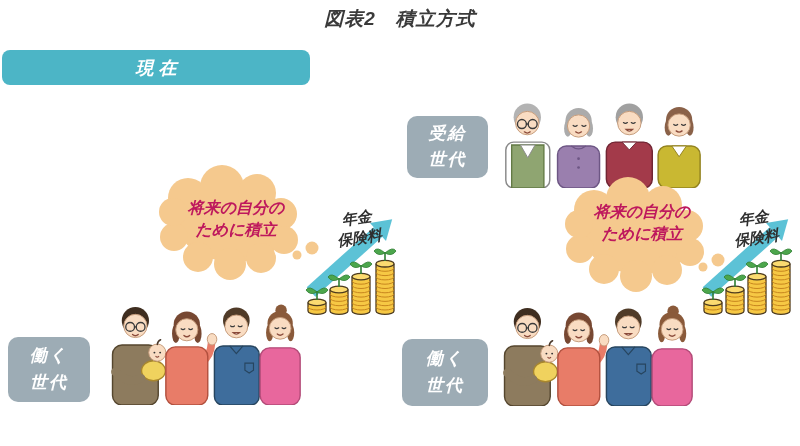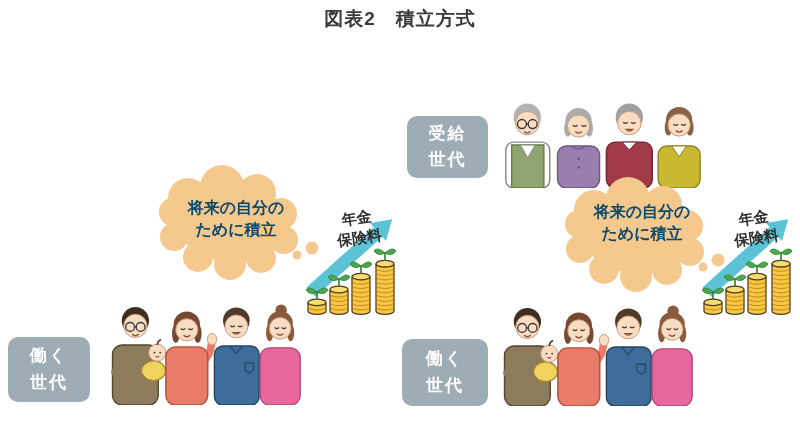--- a/index.html
+++ b/index.html
@@ -1,17 +1,17 @@
 <!DOCTYPE html>
 <html><head>
 <meta charset="utf-8">
 <style>
   html,body { margin:0; padding:0; background:#fff; }
   .stage { position:relative; width:800px; height:446px; background:#ffffff; overflow:hidden;
-           font-family:"Liberation Sans","DejaVu Sans",sans-serif; color:#333; }
+           font-family:"Liberation Sans","DejaVu Sans",sans-serif; color:#333;font-style:italic; }
   .title { position:absolute; top:6px; left:0; width:100%; text-align:center;
            font-size:19px; font-weight:bold; color:#3a3a3a; letter-spacing:1px; }
   .bar { position:absolute; top:50px; height:35px; background:#4cb5c6; border-radius:8px;
          color:#fff; font-size:18px; font-weight:bold; letter-spacing:5px;
          display:flex; align-items:center; justify-content:center; padding-left:5px; box-sizing:border-box; }
   .bar.present { left:2px;  width:308px; }
   .bar.future  { left:400px; width:310px; }
   .glabel { position:absolute; background:#9dacb5; border-radius:10px; color:#fff;
             font-weight:bold; font-size:17px; line-height:1.55; letter-spacing:2px;
             display:flex; flex-direction:column; align-items:center; justify-content:center; z-index:5; }
@@ -19,21 +19,21 @@
   #label-working-left  { left:8px;   top:337px; width:82px; height:65px; }
   #label-working-right { left:402px; top:339px; width:86px; height:67px; }
   .people-svg { position:absolute; z-index:1; }
   #family-left  { left:103px; top:295px; width:200px; height:110px; }
   #family-right { left:495px; top:296px; width:200px; height:110px; }
   #elderly-grp  { left:498px; top:94px;  width:207px; height:94px;  }
   .bubble-svg { position:absolute; z-index:3; }
   #bubble-left-svg  { left:150px; top:162px; width:172px; height:126px; }
   #bubble-right-svg { left:556px; top:174px; width:172px; height:126px; }
   .bubble-text { position:absolute; z-index:4; width:140px; text-align:center;
-                 font-size:16px; font-weight:bold; color:#0c4a6e; line-height:1.4; }
+                 font-size:16px; font-weight:bold; color:#be185d; line-height:1.4; }
   #bubble-left-text  { left:166px; top:197px; }
   #bubble-right-text { left:572px; top:201px; }
   .arrow-svg { position:absolute; z-index:2; }
   #arrow-left  { left:304px; top:202px; width:100px; height:118px; }
   #arrow-right { left:700px; top:202px; width:100px; height:118px; }
   .arrow-text { position:absolute; z-index:3; width:76px; text-align:center;
                 font-size:15px; font-weight:bold; color:#2f2f2f; line-height:1.3;
                 transform:rotate(-8deg); }
   #arrow-left-text  { left:320px; top:208px; }
   #arrow-right-text { left:717px; top:208px; }
@@ -178,20 +178,21 @@
         <ellipse cx="196.5" cy="34" rx="3.8" ry="8.5" fill="#8a6148"></ellipse>
         <circle cx="185.5" cy="31.5" r="11.4" fill="#f9dcc2" stroke="#c49a79" stroke-width="1"></circle>
         <path d="M180,31 q2,1.6 4,0 M188,31 q2,1.6 4,0" stroke="#3a3a3a" stroke-width="1.3" fill="none" stroke-linecap="round"></path>
         <path d="M182.5,37.5 q3,2.6 6,0" stroke="#8a4a3a" stroke-width="1.4" fill="none" stroke-linecap="round"></path>
       </g>
     </defs>
   </svg>
 
   <div class="title">図表2　積立方式</div>
 
+  <div class="bar present">現在</div>
 
   <svg id="elderly-grp" class="people-svg" viewBox="0 0 212 96" preserveAspectRatio="xMidYMax meet">
     <use href="#elderly"></use>
   </svg>
   <div class="glabel" id="label-receiving">
     <span>受給</span>
     <span>世代</span>
   </div>
 
   <svg id="bubble-left-svg" class="bubble-svg" viewBox="0 0 172 126">

